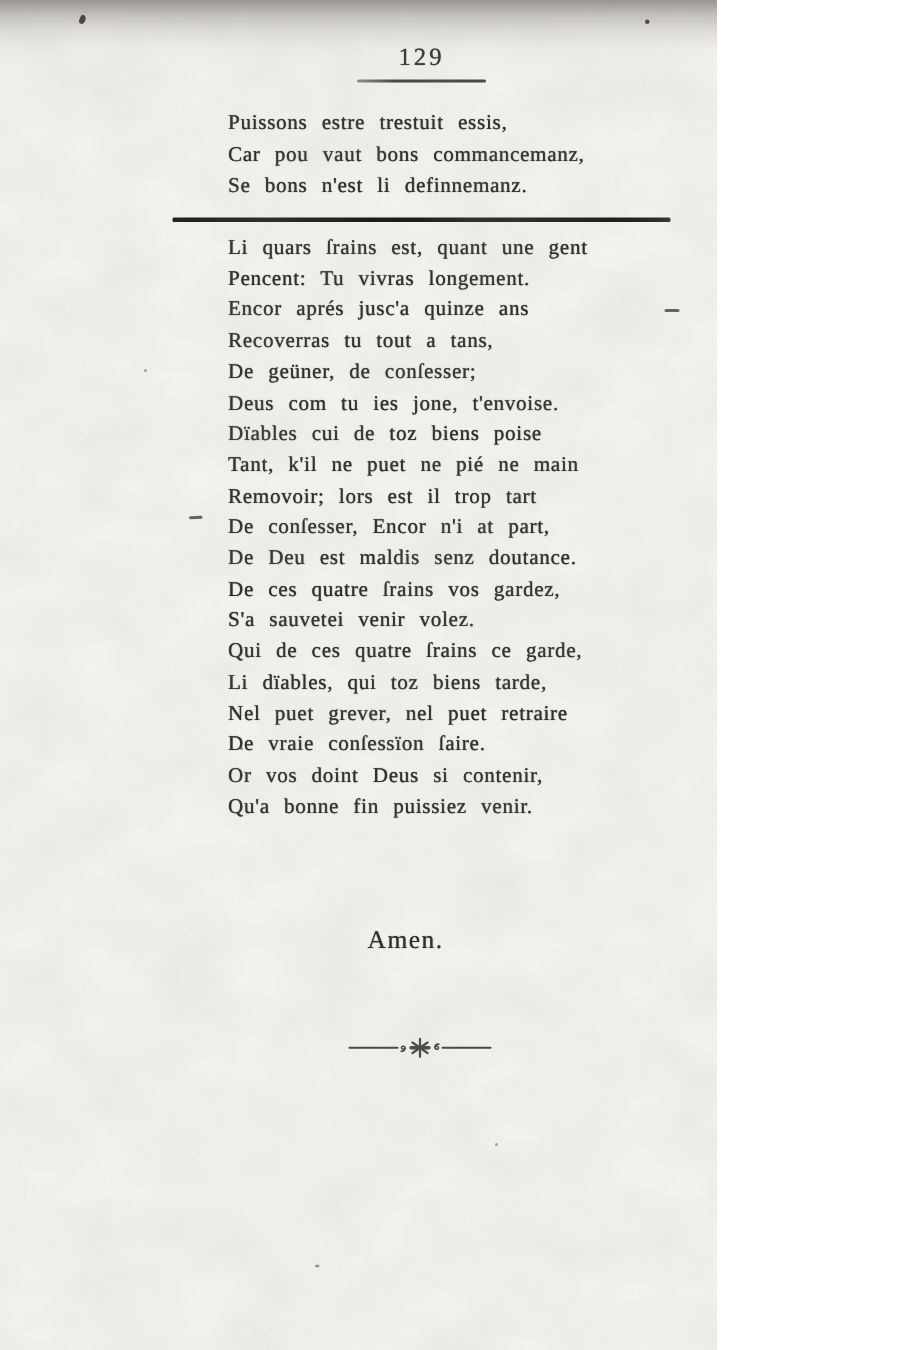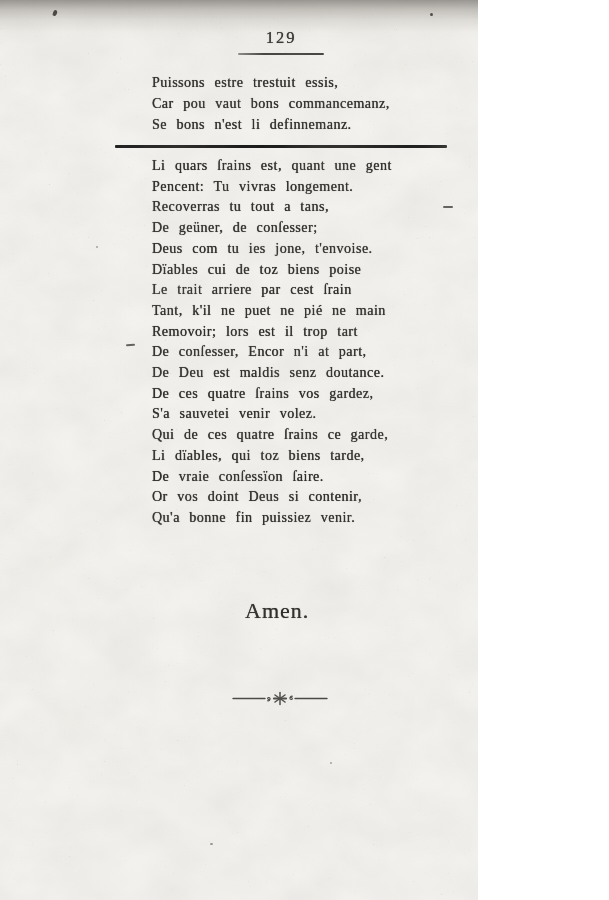--- a/index.html
+++ b/index.html
@@ -38,22 +38,22 @@
     text-shadow:0 0 .7px rgba(47,45,41,.85),.3px .3px .4px rgba(47,45,41,.35);
   }
   .s1 .line{line-height:21px;}
   .s2 .line{line-height:20.7px;}
   .section-rule{
     position:absolute;left:115px;top:145px;width:332px;height:3px;
     background:linear-gradient(90deg,#1f1f1f 0%,#262524 18%,#141414 40%,#2a2927 70%,#161616 88%,#30302e 100%);
     border-radius:1px;
   }
   .amen{
-    position:absolute;left:245px;top:600px;
-    font-size:22px;line-height:21px;color:#2f2d29;
+    position:absolute;left:245px;top:616px;
+    font-size:17px;line-height:21px;color:#2f2d29;
     letter-spacing:1px;word-spacing:5px;
     text-shadow:0 0 .7px rgba(47,45,41,.85);
   }
   .ornament{position:absolute;left:232px;top:690px;}
   .margin-dash{position:absolute;background:rgba(45,44,42,.75);border-radius:1px;}
   .dash-left{left:126px;top:344px;width:9px;height:2px;transform:rotate(-3deg);}
   .dash-right{left:443px;top:206px;width:10px;height:2px;}
   .speck{position:absolute;background:rgba(40,38,35,.8);border-radius:50%;}
   .speck.a{left:53px;top:10px;width:4px;height:6px;transform:rotate(24deg);border-radius:40% 60% 50% 50%;}
   .speck.b{left:430px;top:13px;width:3px;height:3px;}
@@ -78,33 +78,34 @@
       <div class="line">Puissons estre trestuit essis,</div>
       <div class="line">Car pou vaut bons commancemanz,</div>
       <div class="line">Se bons n'est li definnemanz.</div>
     </div>
 
     <div class="section-rule"></div>
 
     <div class="stanza s2">
       <div class="line">Li quars ſrains est, quant une gent</div>
       <div class="line">Pencent: Tu vivras longement.</div>
+      <div class="line">Encor aprés jusc'a quinze ans</div>
       <div class="line">Recoverras tu tout a tans,</div>
       <div class="line">De geüner, de conſesser;</div>
       <div class="line">Deus com tu ies jone, t'envoise.</div>
       <div class="line">Dïables cui de toz biens poise</div>
-      <div class="line">Le trait arriere par cest ſrain</div>
       <div class="line">Tant, k'il ne puet ne pié ne main</div>
       <div class="line">Removoir; lors est il trop tart</div>
       <div class="line">De conſesser, Encor n'i at part,</div>
       <div class="line">De Deu est maldis senz doutance.</div>
       <div class="line">De ces quatre ſrains vos gardez,</div>
       <div class="line">S'a sauvetei venir volez.</div>
       <div class="line">Qui de ces quatre ſrains ce garde,</div>
       <div class="line">Li dïables, qui toz biens tarde,</div>
+      <div class="line">Nel puet grever, nel puet retraire</div>
       <div class="line">De vraie conſessïon ſaire.</div>
       <div class="line">Or vos doint Deus si contenir,</div>
       <div class="line">Qu'a bonne fin puissiez venir.</div>
     </div>
 
     <div class="amen">Amen.</div>
 
     <svg class="ornament" width="96" height="17" viewBox="0 0 96 17">
       <g stroke="#2e2d2b" fill="none" stroke-linecap="round" opacity="0.88">
         <line x1="1" y1="8.5" x2="33" y2="8.5" stroke-width="1.4"></line>

